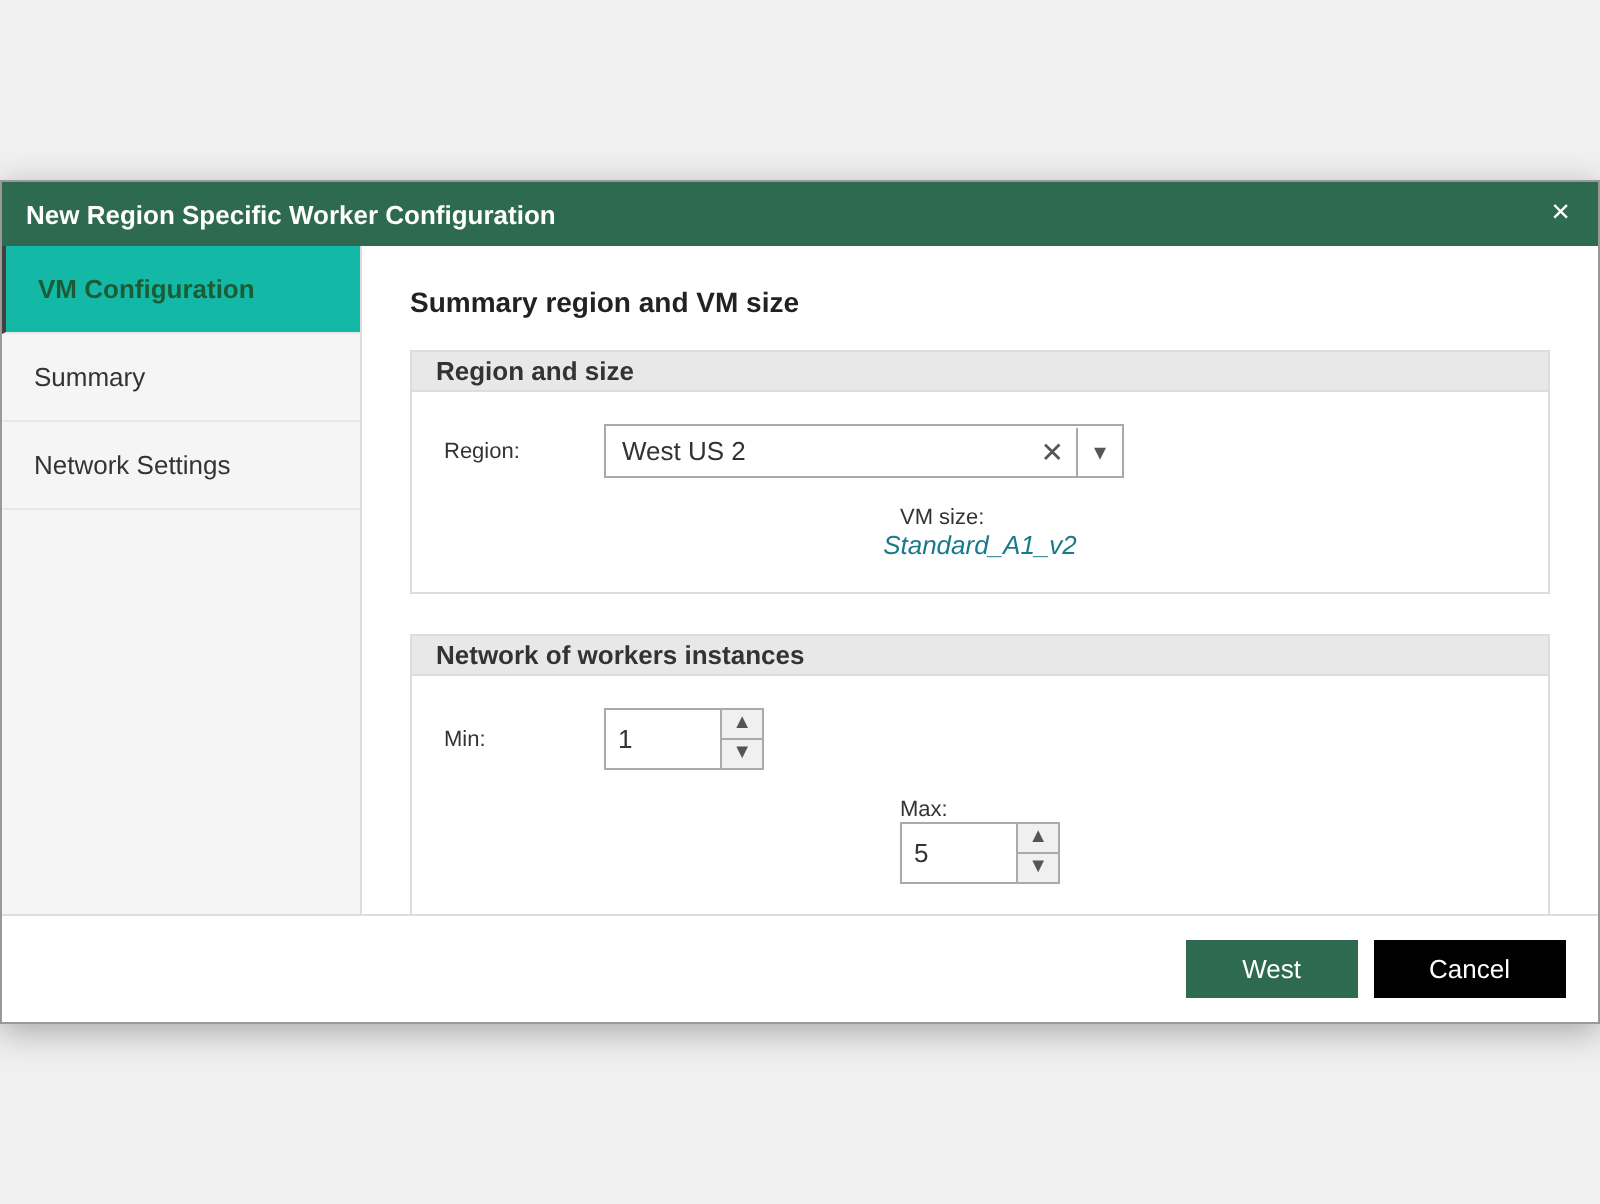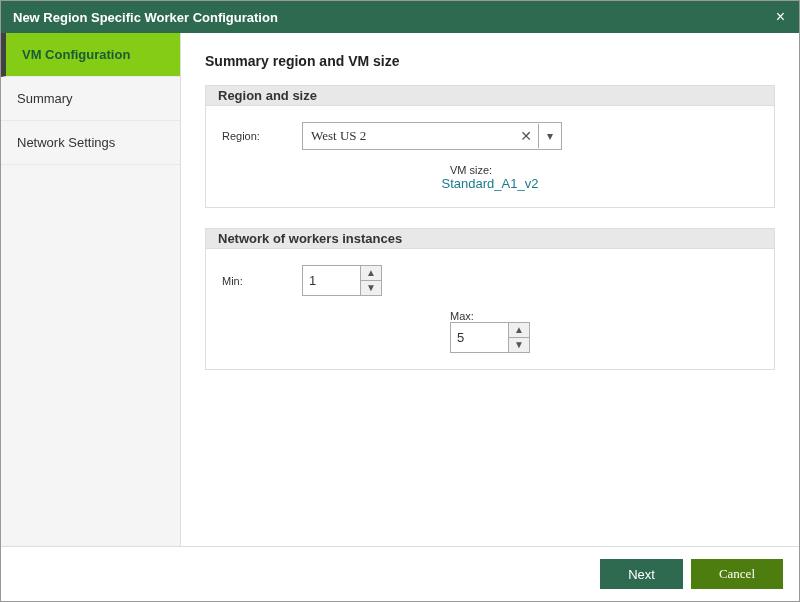--- a/index.html
+++ b/index.html
@@ -1,20 +1,20 @@
 <!DOCTYPE html>
 <html><head>
   <meta charset="utf-8">
   <style>
     * { box-sizing: border-box; margin: 0; padding: 0; }
     body { font-family: 'Segoe UI', Arial, sans-serif; font-size: 13px; background: #f0f0f0; display: flex; justify-content: center; align-items: center; height: 100vh; }
 
     .dialog {
       width: 800px;
-      height: 602px;
+      height: 422px;
       background: #fff;
       border: 1px solid #999;
       display: flex;
       flex-direction: column;
       box-shadow: 0 4px 16px rgba(0,0,0,0.3);
     }
 
     .title-bar {
       background: #2d6a4f;
       color: #fff;
@@ -53,24 +53,24 @@
 
     .sidebar-item {
       padding: 14px 16px;
       cursor: pointer;
       color: #333;
       font-size: 13px;
       border-bottom: 1px solid #e8e8e8;
     }
 
     .sidebar-item.active {
-      background: #84cc16;
+      background: #14b8a6;
       color: #1a5c36;
       font-weight: 600;
-      border-left: 5px solid #404040;
+      border-left: 2px solid #404040;
     }
 
     .main-content {
       flex: 1;
       padding: 20px 24px;
       overflow-y: auto;
     }
 
     .section-title {
       font-size: 14px;
@@ -124,21 +124,20 @@
     }
 
     .region-select-input {
       flex: 1;
       padding: 5px 8px;
       border: none;
       outline: none;
       font-size: 13px;
       color: #333;
       background: transparent;
-      font-family: Liberation Serif, serif;
     }
 
     .region-clear-btn {
       padding: 4px 6px;
       cursor: pointer;
       color: #555;
       font-size: 14px;
       background: none;
       border: none;
       border-right: 1px solid #aaa;
@@ -150,20 +149,21 @@
       color: #555;
       font-size: 12px;
       background: none;
       border: none;
     }
 
     .vm-size-link {
       color: #1a7a8a;
       text-decoration: none;
       font-size: 13px;
+      font-style: italic;
     }
 
     .spinner-wrapper {
       display: flex;
       align-items: center;
       border: 1px solid #aaa;
       width: 80px;
       background: #fff;
     }
 
@@ -214,23 +214,22 @@
       border: none;
       font-weight: 500;
     }
 
     .btn-primary {
       background: #2d6a4f;
       color: #fff;
     }
 
     .btn-secondary {
-      background: #4d7c0f;
+      background: #000000;
       color: #fff;
-      font-family: Liberation Serif, serif;
     }
   </style>
 </head>
 <body>
 
 <div class="dialog">
 
   <div class="title-bar">
     <span>New Region Specific Worker Configuration</span>
     <button class="title-bar-close">×</button>
@@ -300,16 +299,16 @@
             </div>
           </div>
 
         </div>
       </div>
 
     </div>
   </div>
 
   <div class="dialog-footer">
-    <button class="btn btn-primary">Next</button>
+    <button class="btn btn-primary">West</button>
     <button class="btn btn-secondary">Cancel</button>
   </div>
 </div>
 
 </body></html>

